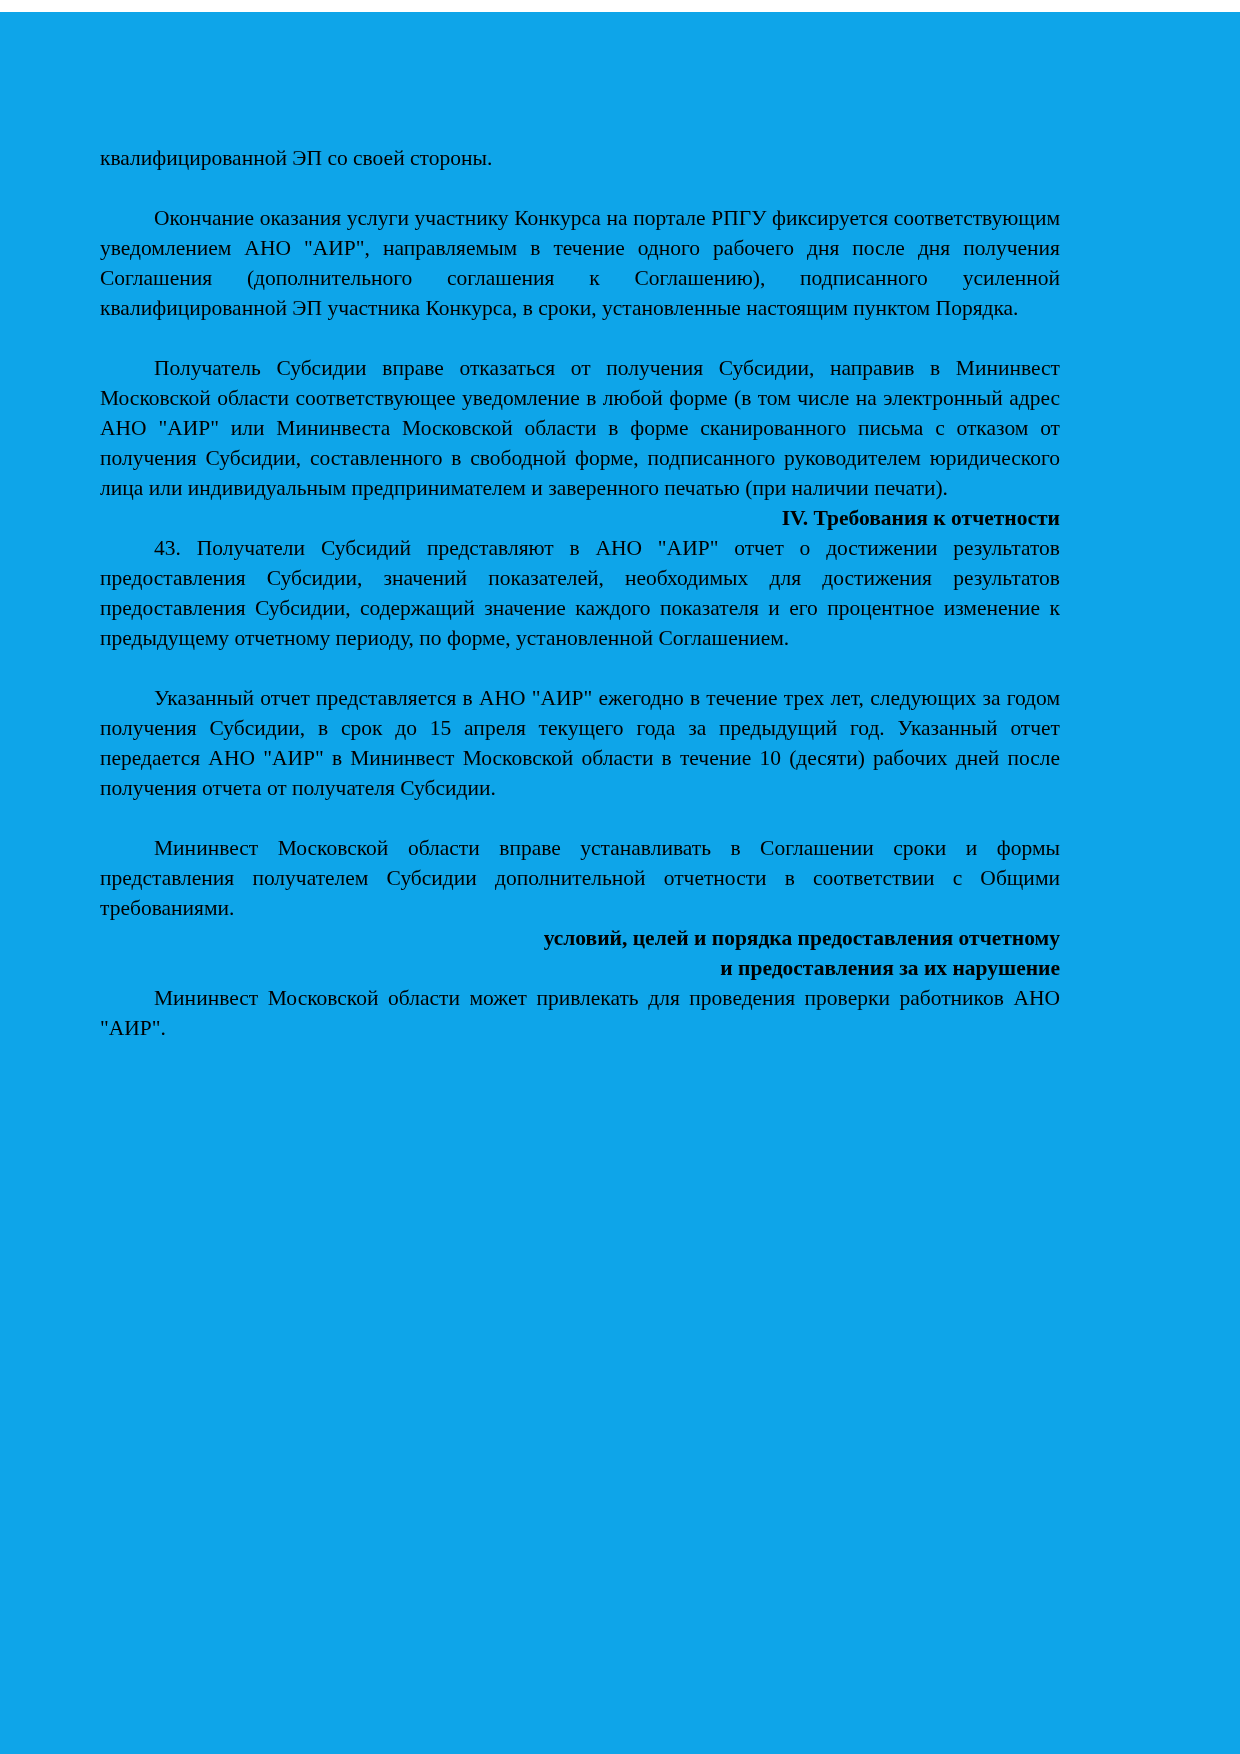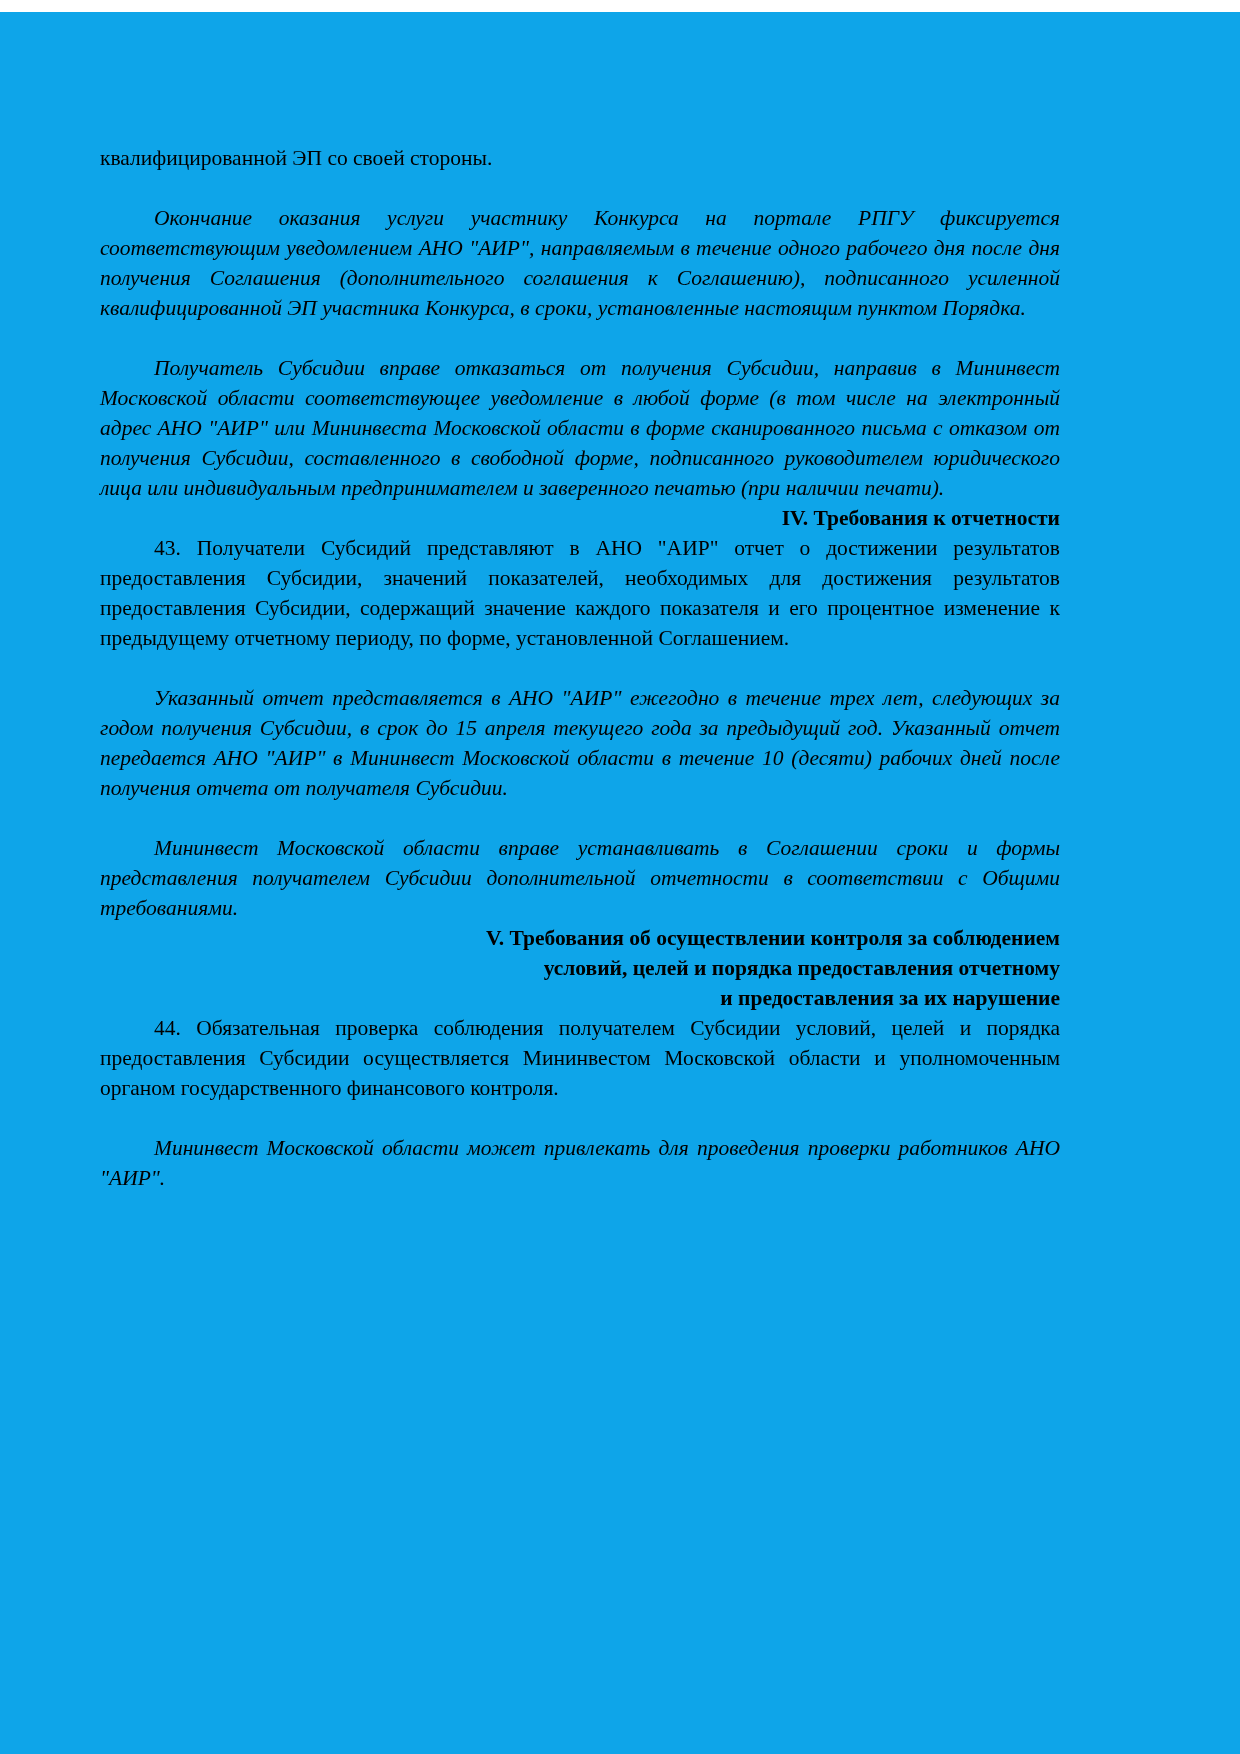--- a/index.html
+++ b/index.html
@@ -35,21 +35,20 @@
     text-justify: inter-word;
     text-indent: 54px;
     hyphens: none;
   }
   p.para.noindent {
     text-indent: 0;
   }
   
   p.para + p.para {
     margin-top: 30px;
-    font-style: italic;
   }
   h2.heading {
     margin: 0;
     font-size: 21.5px;
     line-height: 30px;
     font-weight: bold;
     text-align: right;
     text-indent: 0;
   }
   .gap-before-h {
@@ -80,23 +79,21 @@
       <span class="h-line">IV. Требования к отчетности</span>
     </h2>
 
     <p class="para gap-after-h">43. Получатели Субсидий представляют в АНО "АИР" отчет о достижении результатов предоставления Субсидии, значений показателей, необходимых для достижения результатов предоставления Субсидии, содержащий значение каждого показателя и его процентное изменение к предыдущему отчетному периоду, по форме, установленной Соглашением.</p>
 
     <p class="para">Указанный отчет представляется в АНО "АИР" ежегодно в течение трех лет, следующих за годом получения Субсидии, в срок до 15 апреля текущего года за предыдущий год. Указанный отчет передается АНО "АИР" в Мининвест Московской области в течение 10 (десяти) рабочих дней после получения отчета от получателя Субсидии.</p>
 
     <p class="para">Мининвест Московской области вправе устанавливать в Соглашении сроки и формы представления получателем Субсидии дополнительной отчетности в соответствии с Общими требованиями.</p>
 
     <h2 class="heading gap-before-h">
-      <span class="h-line">V. Требования об осуществлении контроля за соблюдением</span>
       <span class="h-line">условий, целей и порядка предоставления отчетному</span>
       <span class="h-line">и предоставления за их нарушение</span>
     </h2>
 
-    <p class="para gap-after-h">44. Обязательная проверка соблюдения получателем Субсидии условий, целей и порядка предоставления Субсидии осуществляется Мининвестом Московской области и уполномоченным органом государственного финансового контроля.</p>
 
     <p class="para">Мининвест Московской области может привлекать для проведения проверки работников АНО "АИР".</p>
 
   </div>
 </div>
 
 </body></html>

